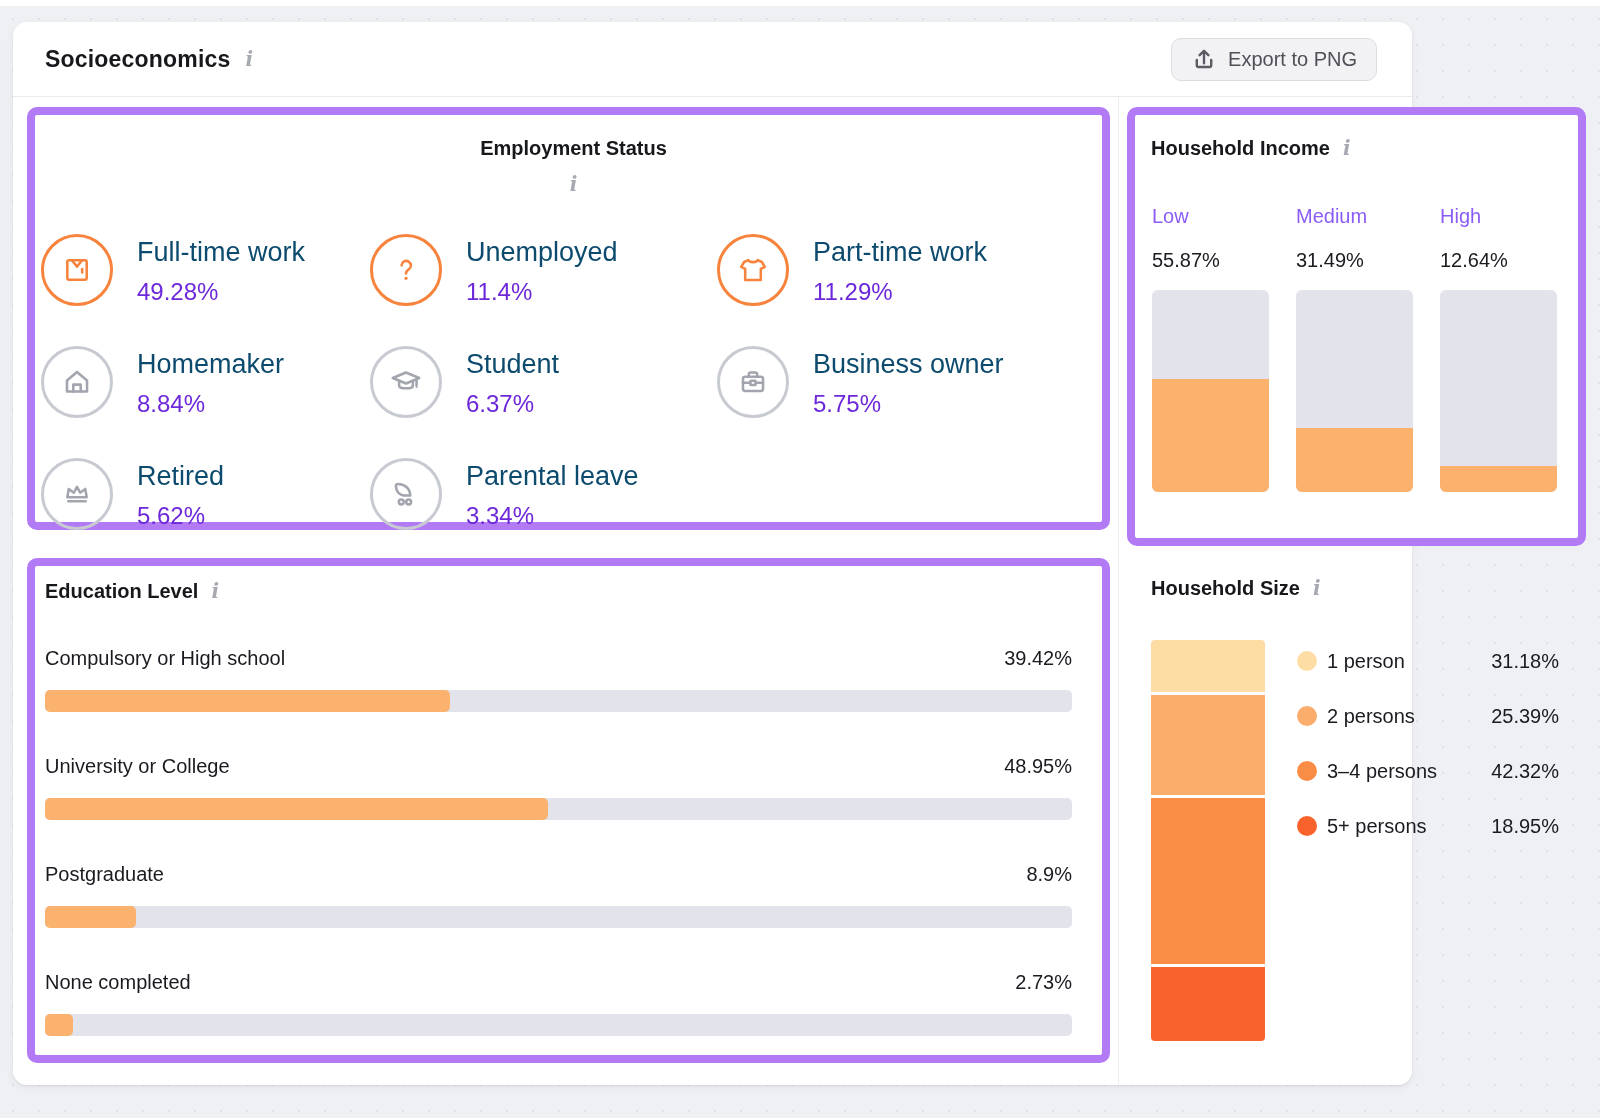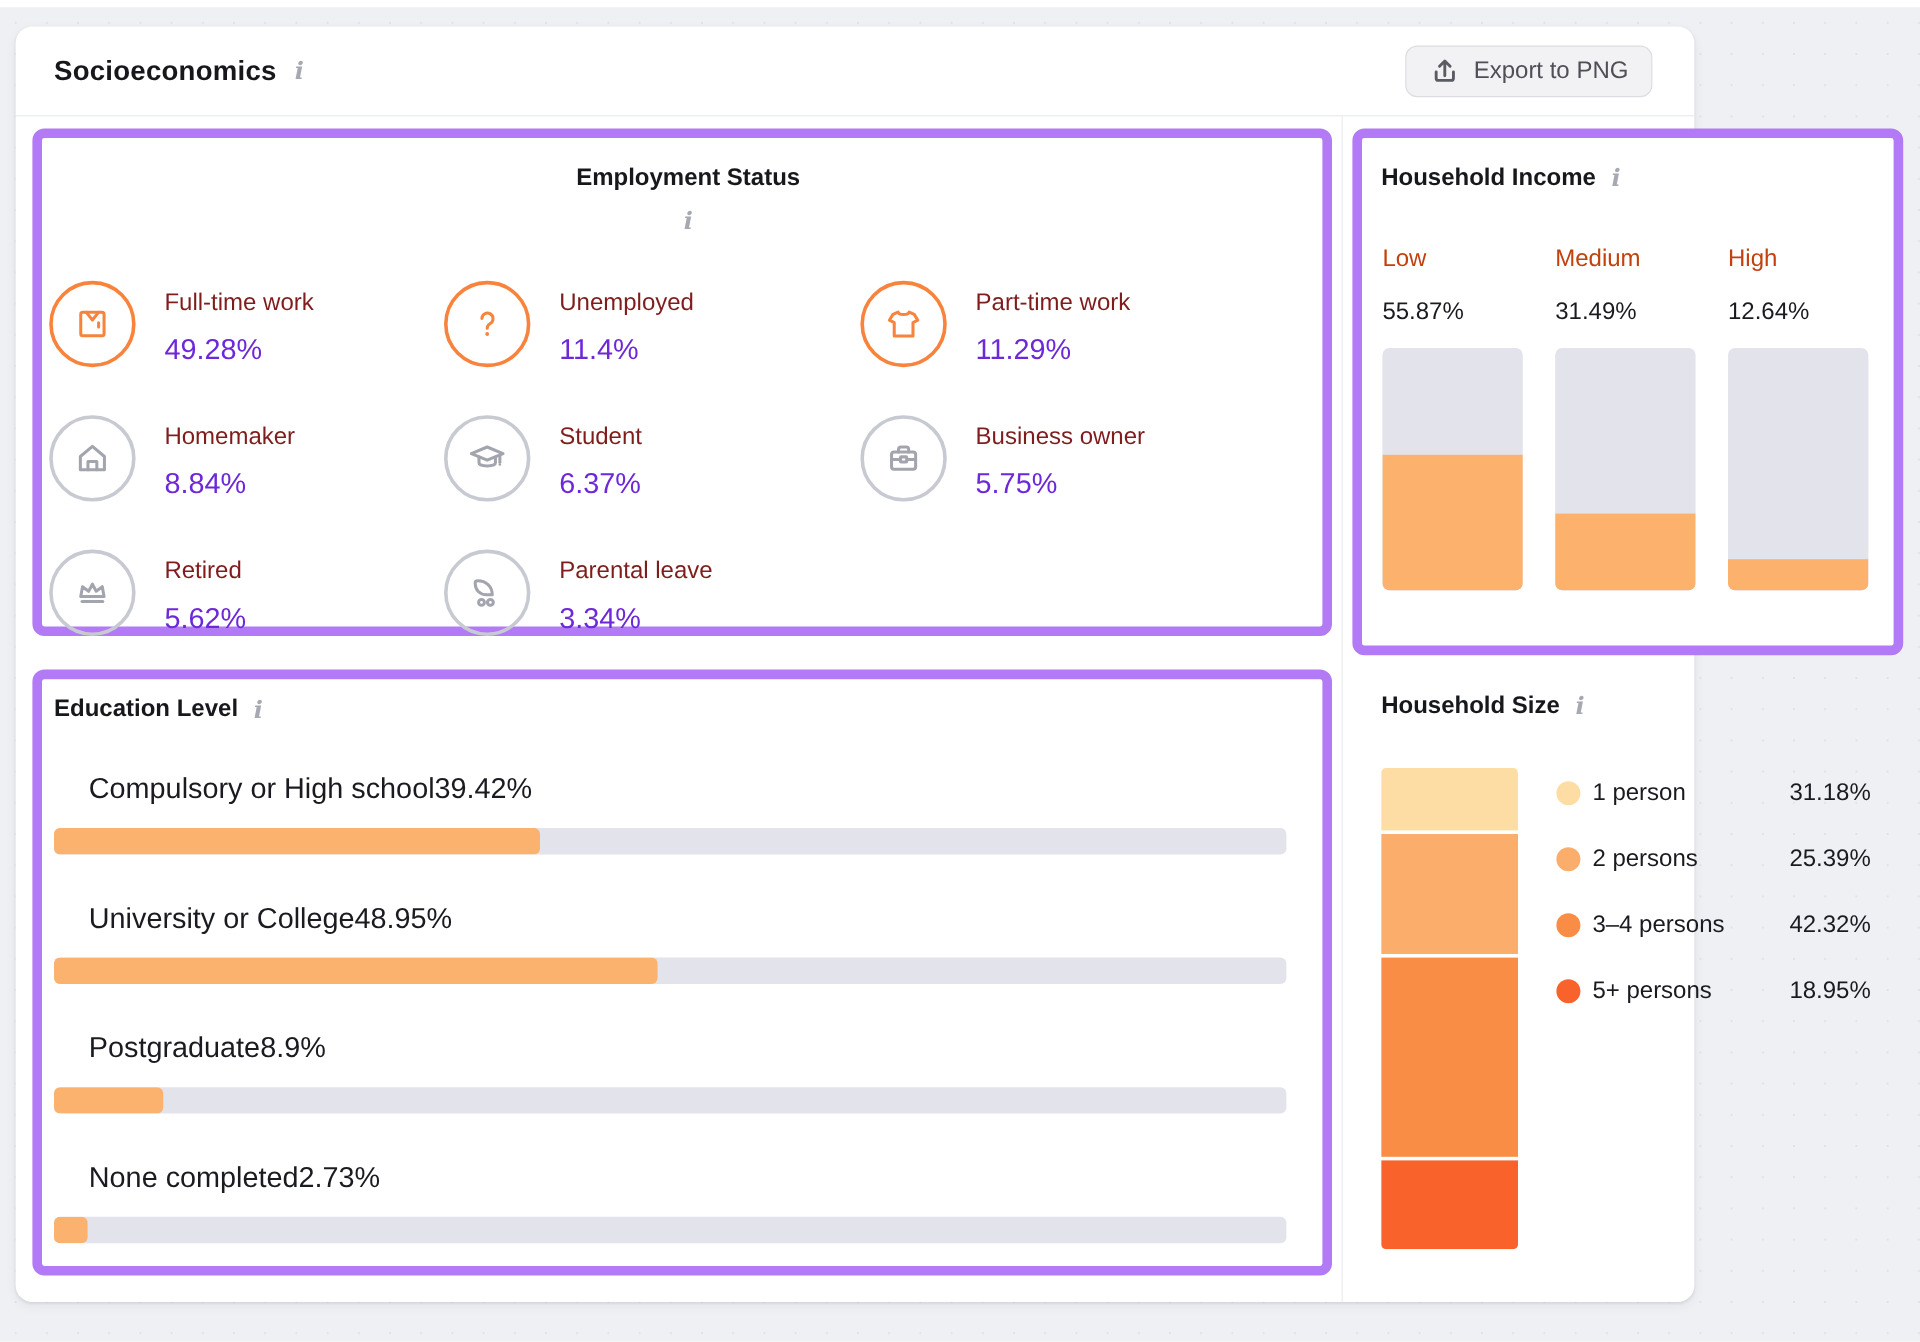--- a/index.html
+++ b/index.html
@@ -43,38 +43,38 @@
   #emp-box .panel-title-row { margin:20px 0 0 10px;flex-direction:column; }
   .emp-grid { display:grid; grid-template-columns:329px 347px 1fr;
     grid-auto-rows:112px; margin:40px 0 0 6px; }
   .emp-item { display:flex; align-items:flex-start; gap:24px; }
   .circ { width:72px; height:72px; border-radius:50%; border:3.5px solid;
     display:flex; align-items:center; justify-content:center; flex:none; }
   .circ.orange { border-color:#f8833c; color:#f8833c; }
   .circ.gray   { border-color:#c8cad2; color:#a2a5ae; }
   .circ svg { width:38px; height:38px; display:block; }
   .itxt { padding-top:5px; }
-  .itxt .lab { font-size:20px; line-height:26px; margin-bottom:14px; color:#7f1d1d; }
+  .itxt .lab { font-size:27px; line-height:26px; margin-bottom:14px; color:#0c4a6e; }
   .itxt .val { font-size:24px; line-height:26px; color:#6d28d9; }
 
   
   #inc-box .panel-title-row { margin:20px 0 0 16px; }
   .inc-row { display:flex; gap:27px; margin:42px 0 0 17px; }
-  .inc-col .lab { font-size:20px; line-height:26px; color:#c2410c; }
+  .inc-col .lab { font-size:20px; line-height:26px; color:#8b5cf6; }
   .inc-col .val { font-size:20px; line-height:26px; margin-top:18px; }
   .inc-track { margin-top:17px; width:117px; height:202px; background:#e3e3eb;
     border-radius:6px; overflow:hidden; position:relative; }
   .inc-fill { position:absolute; left:0; right:0; bottom:0; background:#fcb26c; }
 
   
   #edu-box .panel-title-row { margin:12px 0 0 10px; }
   .edu-rows { margin:41px 30px 0 10px; }
   .edu-row { margin-bottom:41px; }
-  .edu-line { display:flex; font-size:24px;
-    line-height:26px; color:#1a1b20;margin-left:29px; }
+  .edu-line { display:flex; justify-content:space-between; font-size:20px;
+    line-height:26px; color:#1a1b20; }
   .edu-track { margin-top:19px; height:22px; background:#e3e3eb; border-radius:5px;
     overflow:hidden; }
   .edu-fill { height:100%; background:#fbb26e; border-radius:0 5px 5px 0; }
 
   
   #size-panel .panel-title-row { margin-top:22px; }
   .size-content { display:flex; margin-top:39px; }
   .size-bar { width:114px; height:401px; display:flex; flex-direction:column;
     gap:3px; border-radius:4px; overflow:hidden; flex:none; }
   .size-seg { width:100%; flex-basis:0; }

